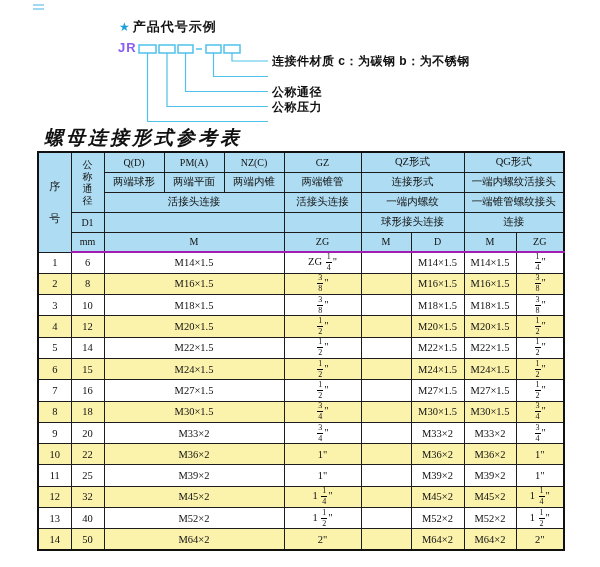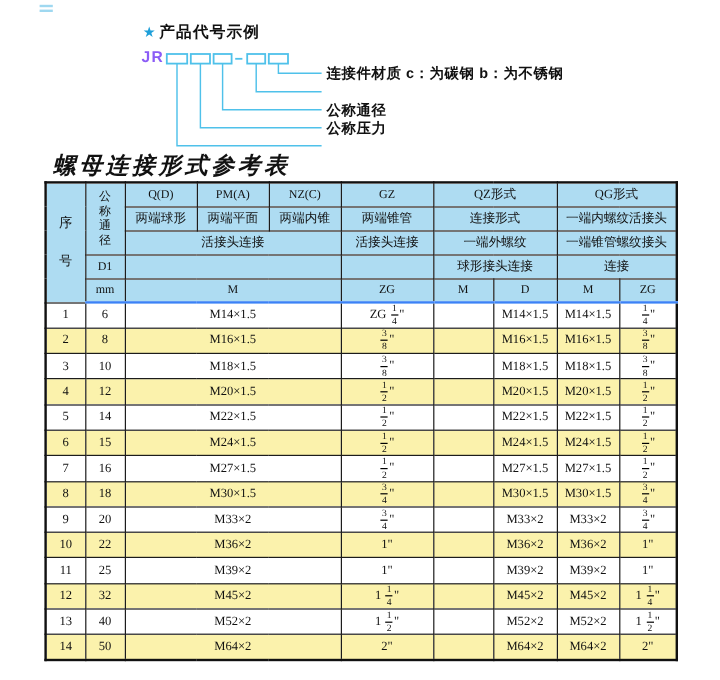--- a/index.html
+++ b/index.html
@@ -28,21 +28,21 @@
     font-family:"DejaVu Serif","Liberation Serif",serif; }
 
   
   table { position:absolute; left:37px; top:151px; width:526px;
     border-collapse:collapse; table-layout:fixed; }
   th, td { border:1px solid #1c1c1c; text-align:center; vertical-align:middle;
     padding:0; overflow:hidden; }
   table { border:2px solid #111; }
   thead tr { height:20px; }
   thead th { background:#aedcf2; font-weight:normal; font-size:10.5px; }
-  thead tr:last-child th { border-bottom:2px solid #3b82f6; }
+  thead tr:last-child th { border-bottom:2px solid #a21caf; }
   .lat { font-size:10px; }
   tbody tr { height:21.3px; }
   tbody td { font-size:10.5px; background:#ffffff; }
   tbody tr:nth-child(even) td { background:#fbf2ac; }
 
   .vtext { display:flex; flex-direction:column; align-items:center;
     justify-content:center; width:100%; height:100%; }
   .vtext span { display:block; line-height:1.1; }
   .vt-seq { gap:20px; font-size:11px; }
   .vt-dn { gap:1px; font-size:10px; }
@@ -131,21 +131,21 @@
         <th>两端球形</th>
         <th>两端平面</th>
         <th>两端内锥</th>
         <th>两端锥管</th>
         <th colspan="2">连接形式</th>
         <th colspan="2">一端内螺纹活接头</th>
       </tr>
       <tr>
         <th colspan="3">活接头连接</th>
         <th>活接头连接</th>
-        <th colspan="2">一端外螺纹</th>
+        <th colspan="2">一端内螺纹</th>
         <th colspan="2">一端锥管螺纹接头</th>
       </tr>
       <tr>
         <th class="lat">D1</th>
         <th colspan="3"></th>
         <th></th>
         <th colspan="2">球形接头连接</th>
         <th colspan="2">连接</th>
       </tr>
       <tr>

